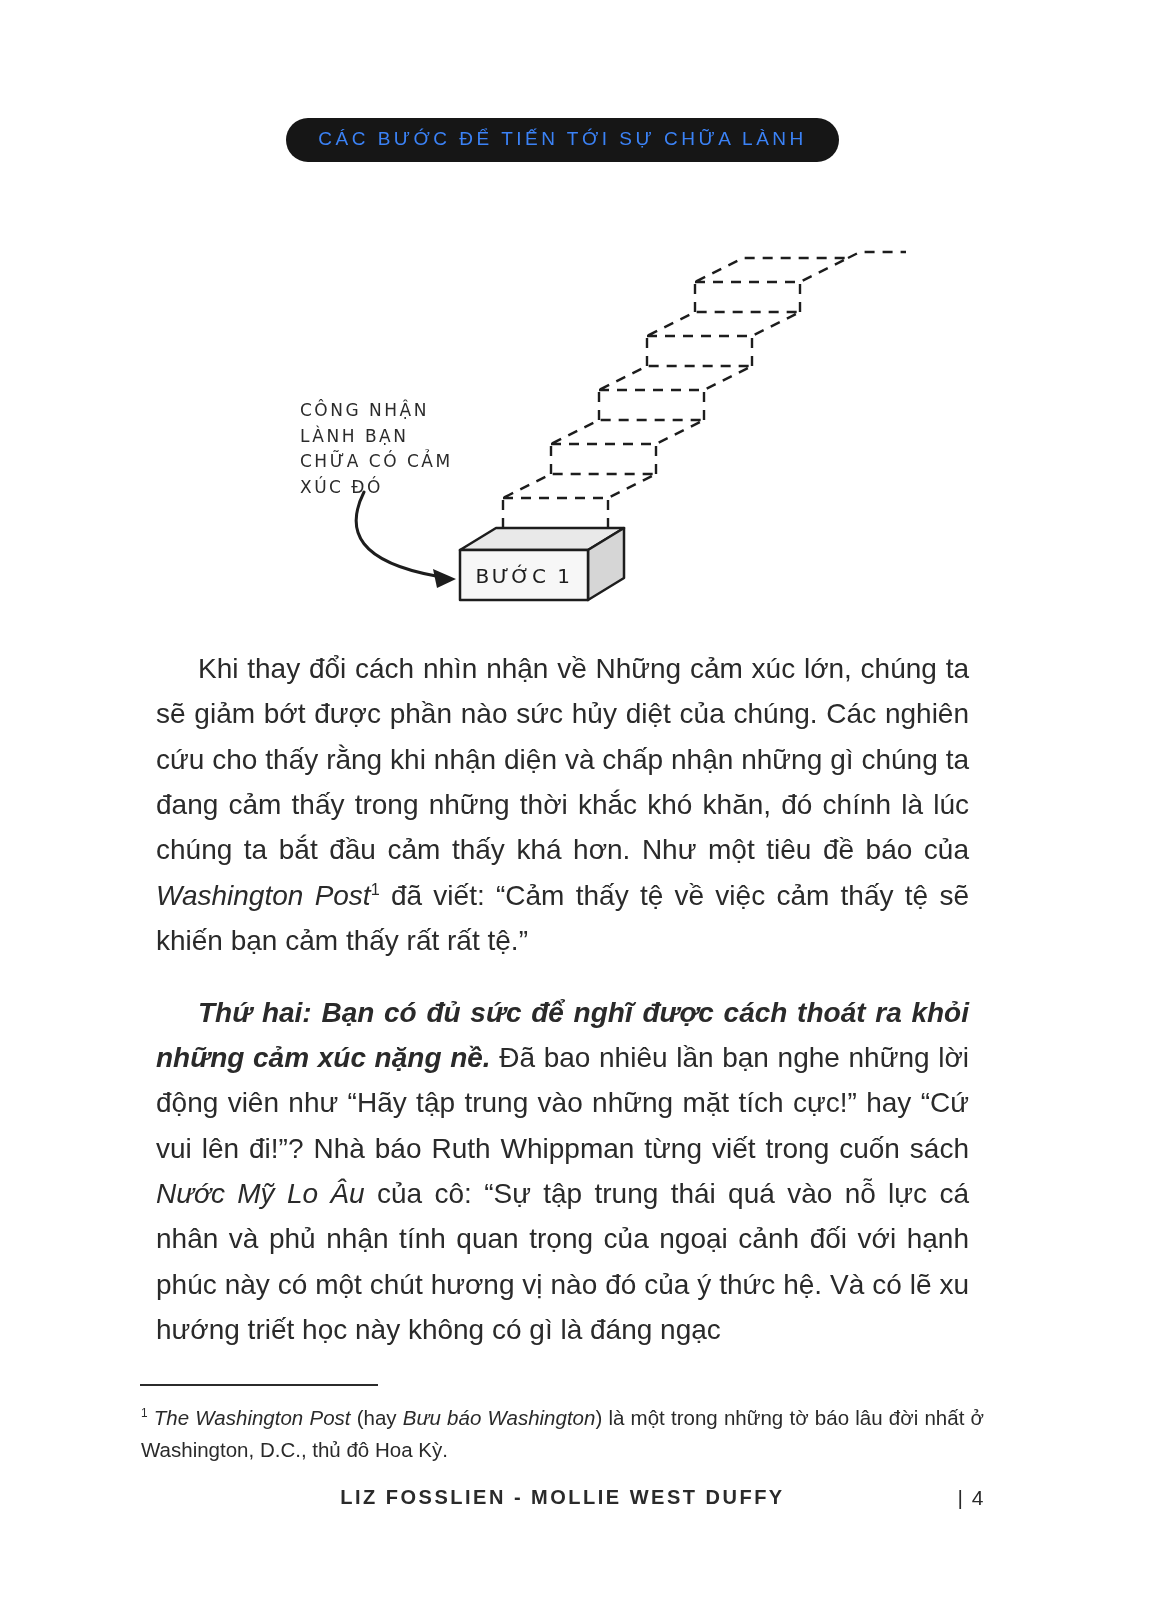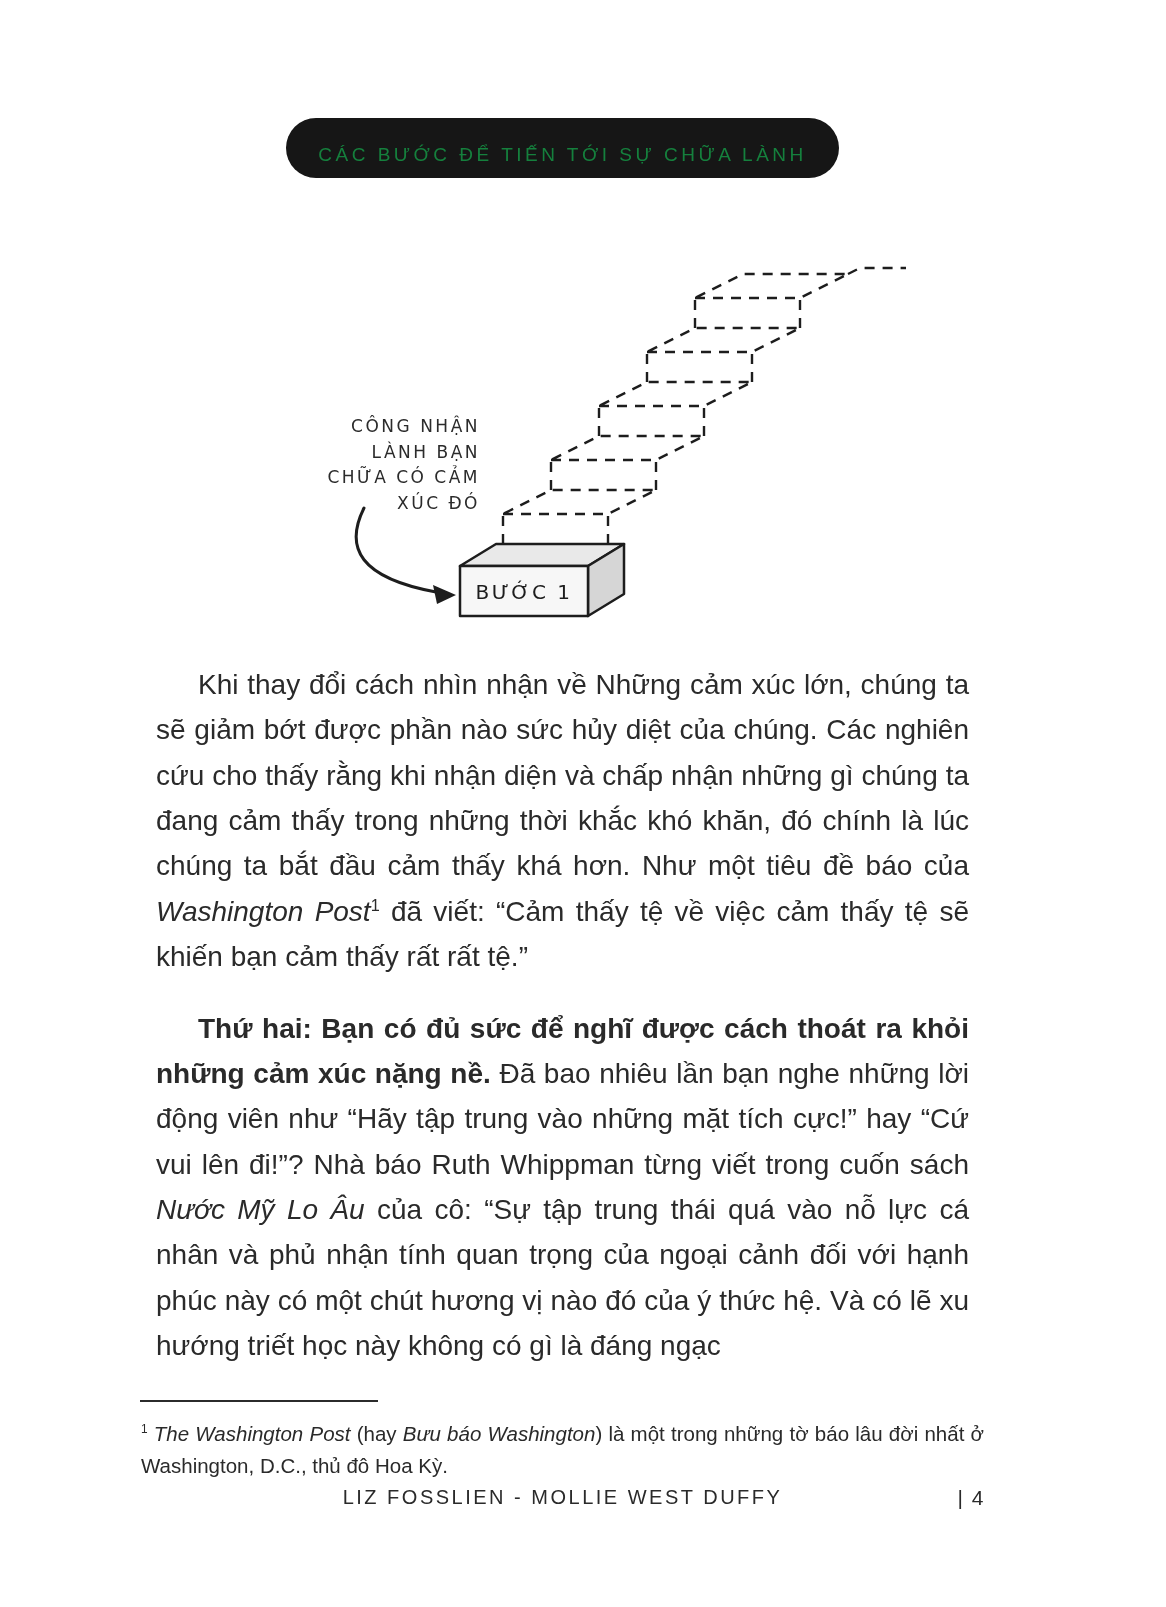--- a/index.html
+++ b/index.html
@@ -11,55 +11,55 @@
     background: #ffffff;
     padding: 118px 181px 0 140px;
     font-family: "Liberation Sans", sans-serif;
     color: #2a2a2a;
     overflow: hidden;
   }
   .badge {
     width: fit-content;
     margin: 0 auto;
     background: #161616;
-    color: #15803d;
+    color: #3b82f6;
     border-radius: 999px;
-    padding: 26px 32px 12px;
+    padding: 10px 32px 12px;
     font-size: 19px;
     letter-spacing: 3.5px;
     font-weight: 400;
     white-space: nowrap;
   }
   .illustration {
     position: relative;
     height: 400px;
     margin-top: 70px;
   }
   .illus-label {
     position: absolute;
     left: 160px;
     top: 166px;
     width: 180px;
-    text-align: right;
+    text-align: left;
     font-family: "DejaVu Sans", sans-serif;
     font-size: 17px;
     line-height: 1.5;
     letter-spacing: 2.5px;
     color: #2b2b2b;
   }
   .stairs-svg { position: absolute; left: 158px; top: 0; }
   .body-text {
     font-size: 28px;
     line-height: 1.62;
     text-align: justify;
     margin: 0 16px 26px;
   }
   .body-text.indent { text-indent: 42px; }
   .body-text.first { margin-top: 14px; }
-  .body-text strong { font-weight: 700; }
+  .body-text strong { font-weight: 700; font-style: italic; }
   .body-text em, .footnote em { font-style: italic; }
   sup { font-size: 0.58em; vertical-align: super; line-height: 0; }
   .footnote-rule {
     width: 238px;
     height: 0;
     border: 0;
     border-top: 2px solid #2b2b2b;
     margin: 32px 0 16px;
   }
   .footnote {
@@ -69,21 +69,21 @@
     margin: 1px;
   }
   .footer {
     position: absolute;
     left: 140px;
     right: 181px;
     bottom: 98px;
     font-size: 20px;
     color: #2a2a2a;
   }
-  .authors { display: block; text-align: center; letter-spacing: 2.5px; }
+  .authors { display: block; text-align: center; letter-spacing: 2.5px; font-weight: bold; }
   .pagenum { position: absolute; right: 0; top: 0; letter-spacing: 1.5px; font-size: 21px; }
 </style>
 </head>
 <body>
 
 <div class="page">
 
   <div class="badge">
     <span>CÁC BƯỚC ĐỂ TIẾN TỚI SỰ CHỮA LÀNH</span>
   </div>

